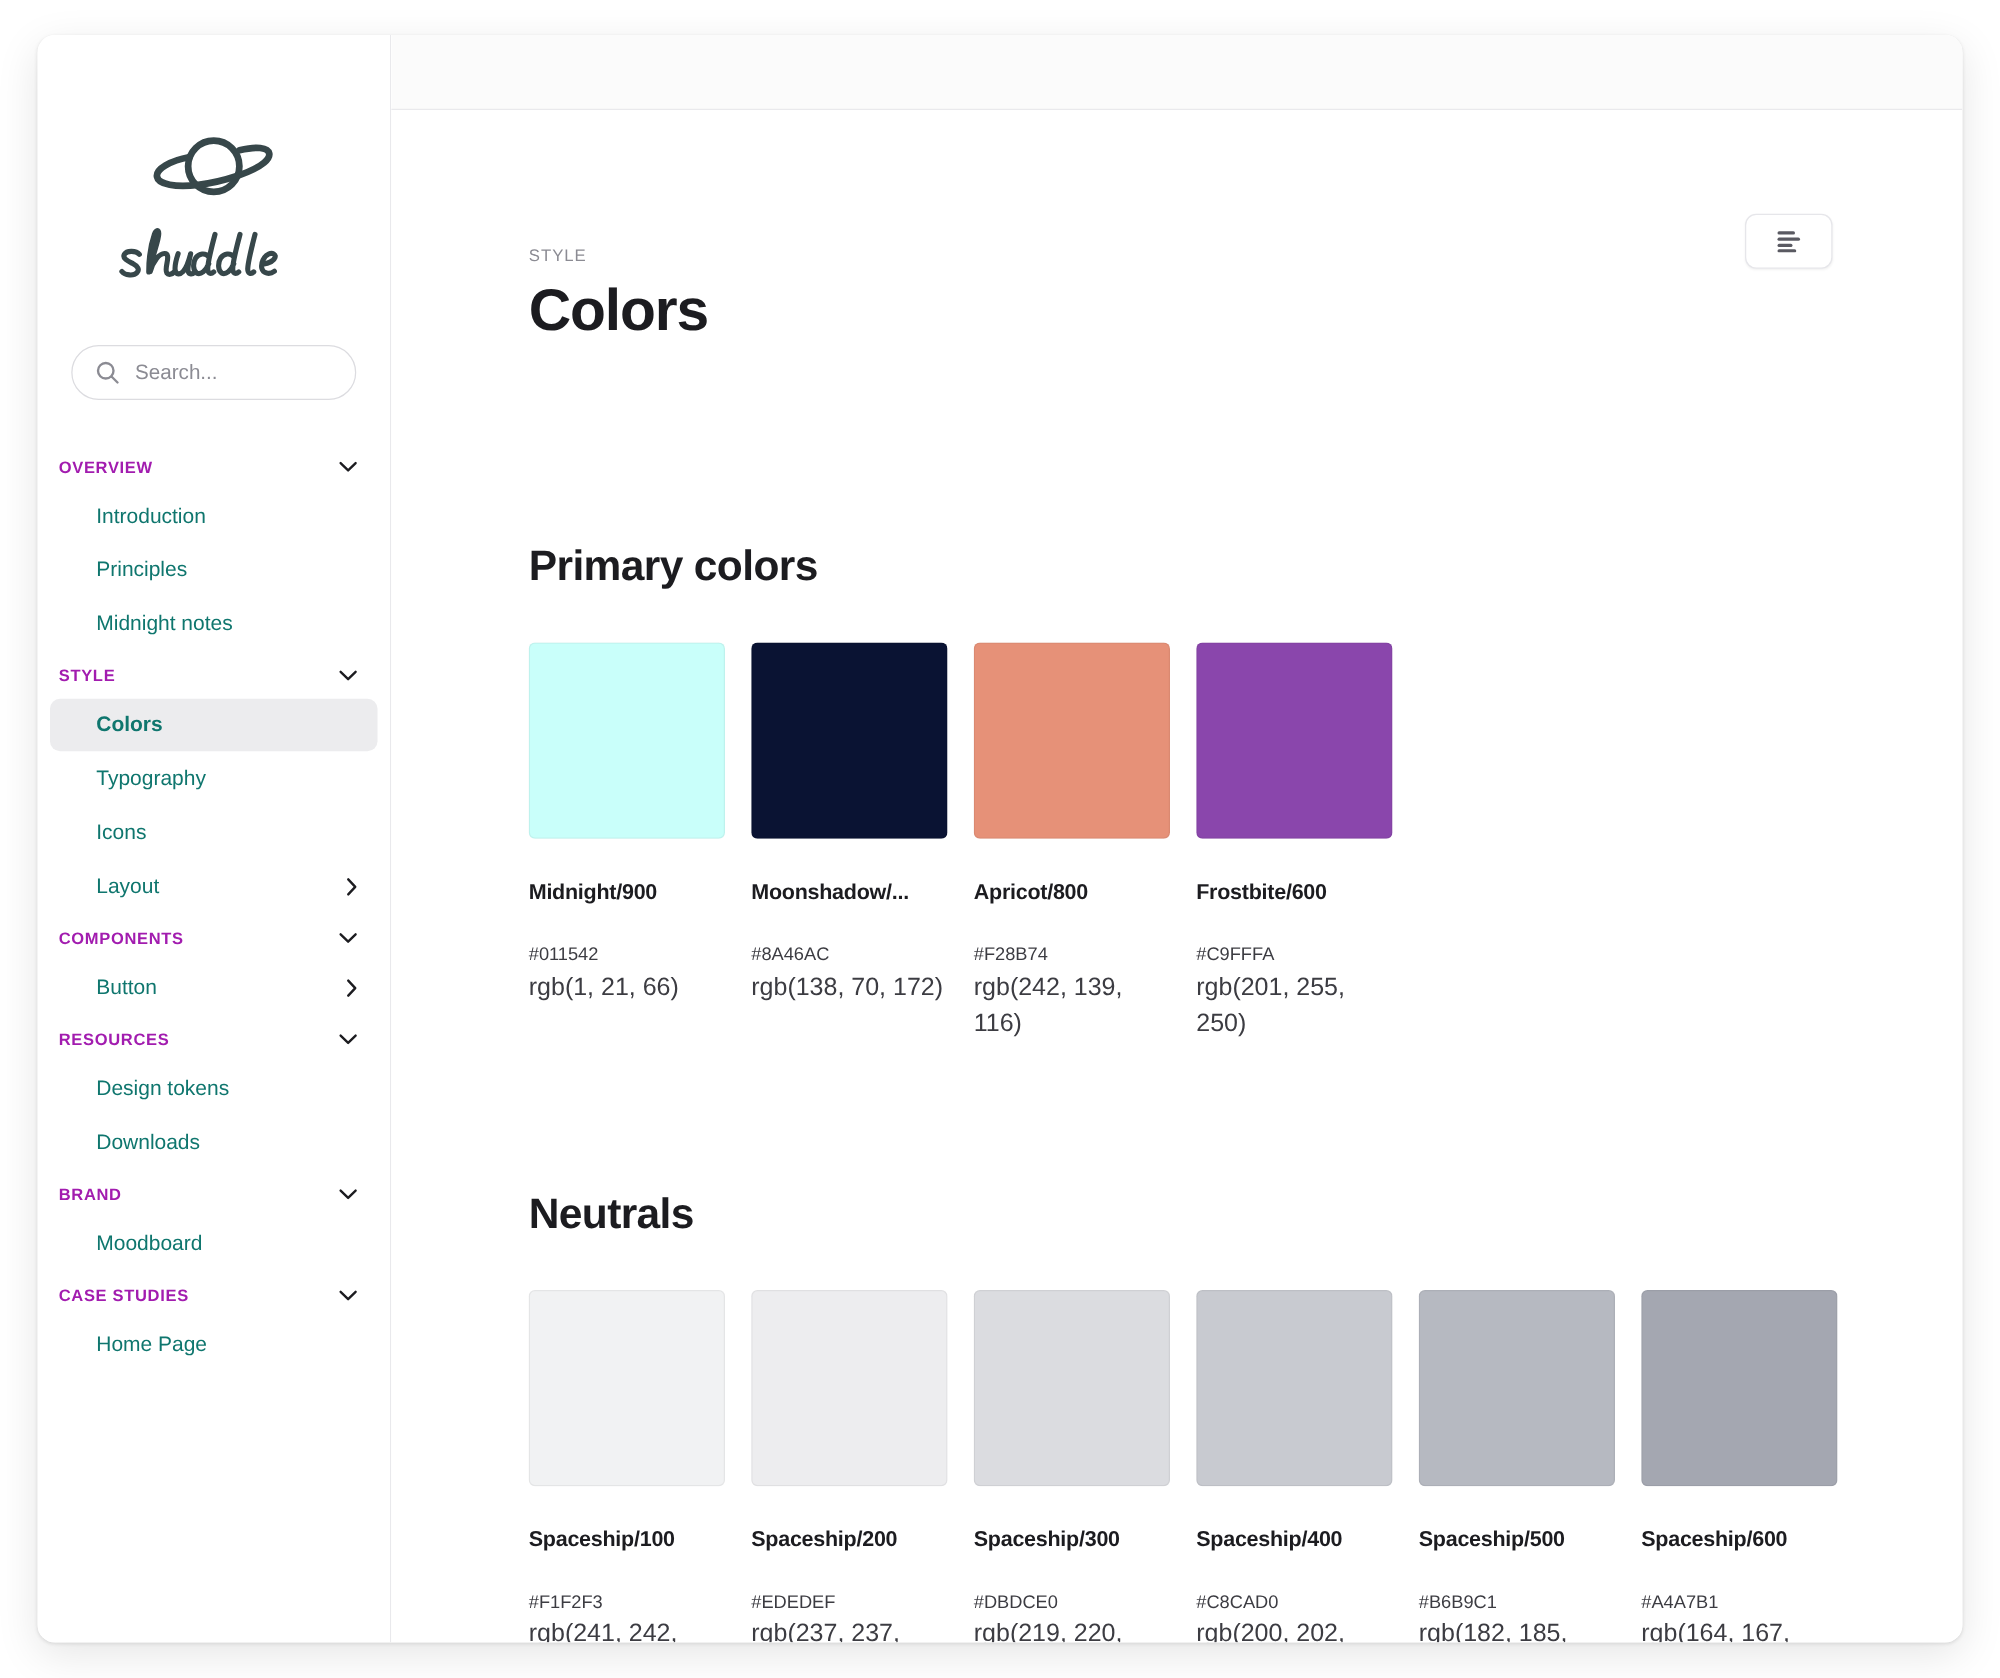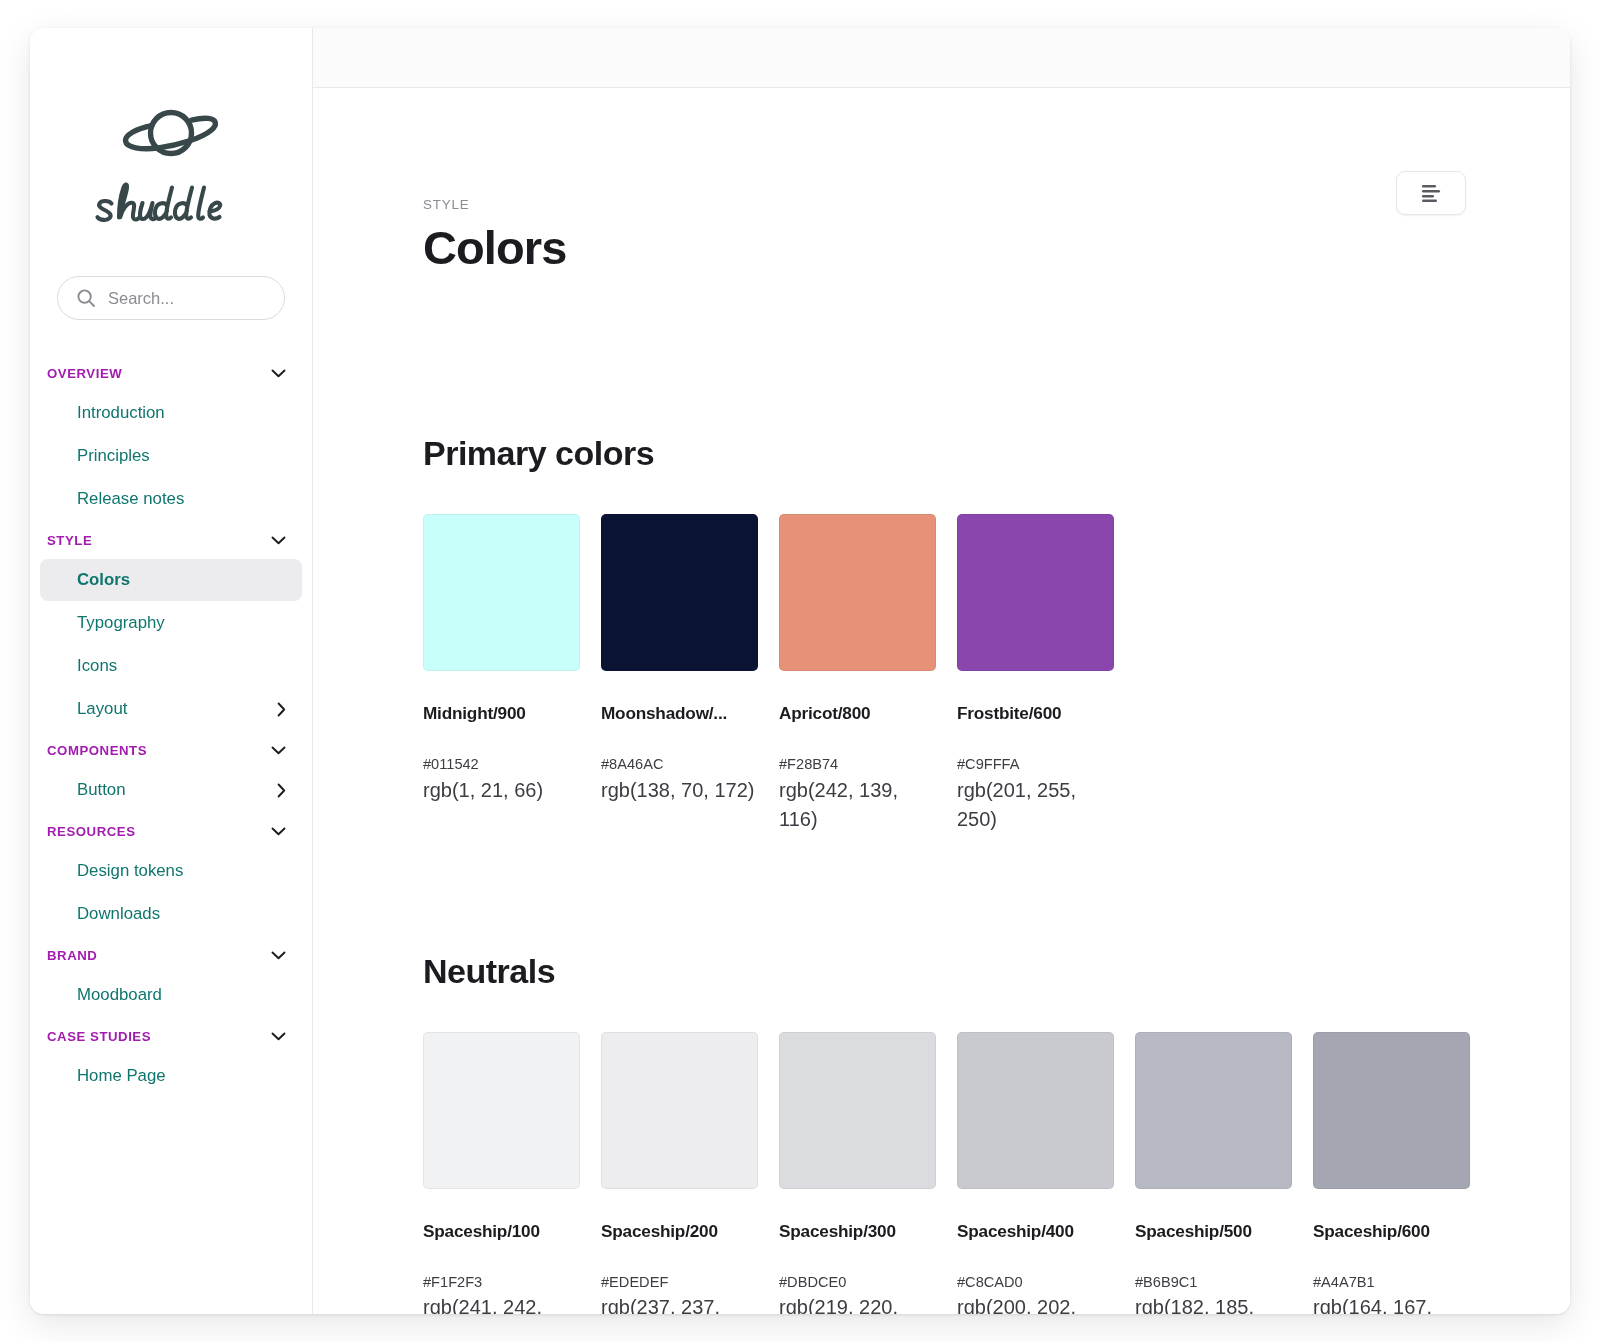--- a/index.html
+++ b/index.html
@@ -277,21 +277,21 @@
               <polyline points="1.5,1.5 7.5,7.3 13.5,1.5" fill="none" stroke="#1c1c20" stroke-width="1.9" stroke-linecap="round" stroke-linejoin="round"></polyline>
             </svg>
           </div>
           <div class="nav-item">
             <span class="label">Introduction</span>
           </div>
           <div class="nav-item">
             <span class="label">Principles</span>
           </div>
           <div class="nav-item">
-            <span class="label">Release notes</span>
+            <span class="label">Midnight notes</span>
           </div>
           <div class="nav-section">
             <span class="label">Style</span>
             <svg class="chev" width="15" height="9" viewBox="0 0 15 9">
               <polyline points="1.5,1.5 7.5,7.3 13.5,1.5" fill="none" stroke="#1c1c20" stroke-width="1.9" stroke-linecap="round" stroke-linejoin="round"></polyline>
             </svg>
           </div>
           <div class="nav-item active">
             <span class="label">Colors</span>
           </div>

